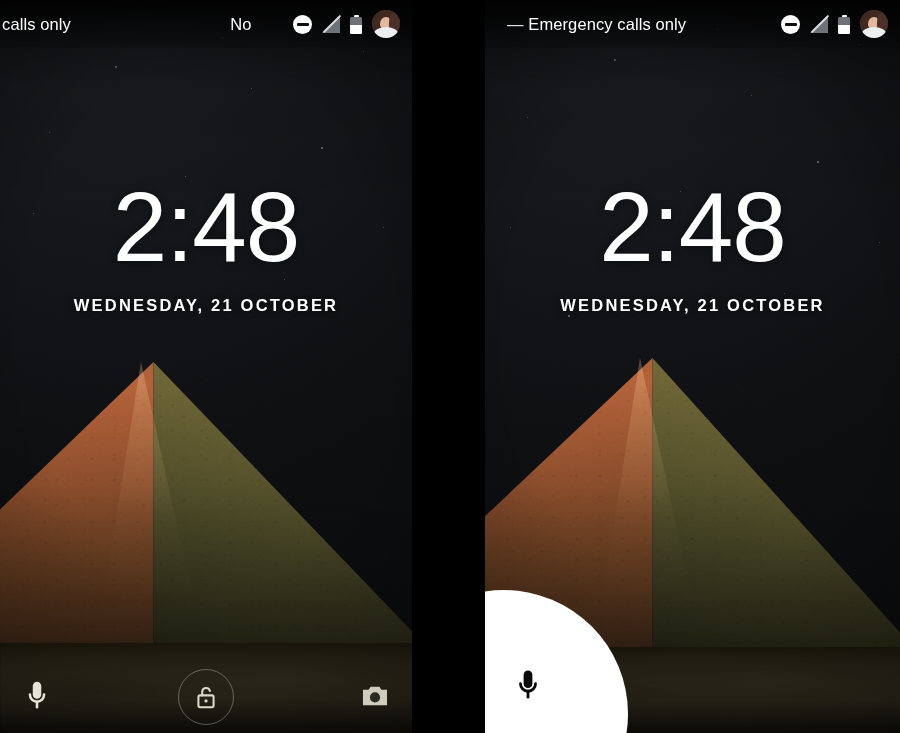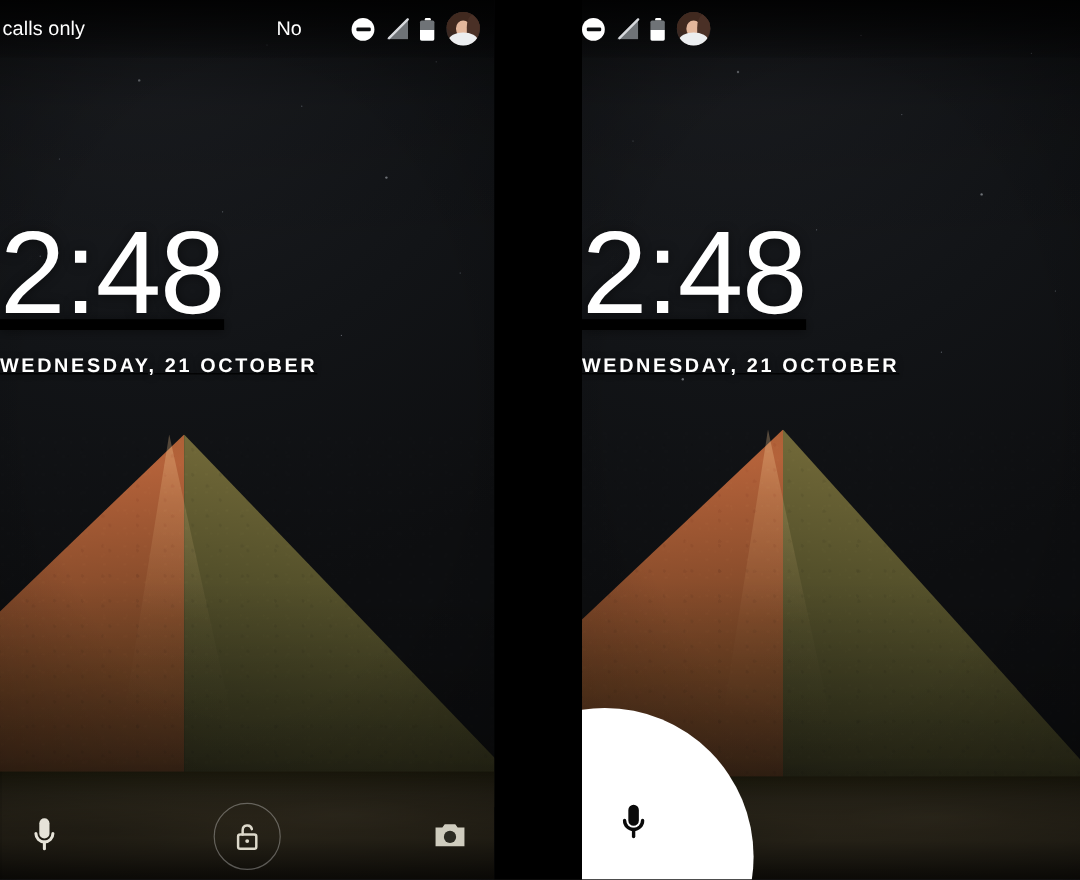--- a/index.html
+++ b/index.html
@@ -109,21 +109,21 @@
     width:28px; height:28px; border-radius:50%; overflow:hidden; position:relative;
     background:#2a2b2d; flex:0 0 auto;
   }
   .avatar .hair{ position:absolute; inset:0; background:radial-gradient(circle at 50% 34%, #6a4a3a 0 38%, #3a2822 39% 100%); }
   .avatar .hair2{ position:absolute; left:-2px; top:-3px; width:34px; height:22px; background:#40291f; border-radius:50%; }
   .avatar .face{ position:absolute; left:8px; top:7px; width:12px; height:13px; background:#e3b79c; border-radius:50% 50% 45% 45%; }
   .avatar .body{ position:absolute; left:2px; bottom:-2px; width:24px; height:13px; background:#eceef0; border-radius:50% 50% 0 0; }
   .avatar .hairR{ position:absolute; right:0px; top:2px; width:11px; height:22px; background:#4a3026; border-radius:50% 40% 60% 30%; }
 
   
-  .clock-block{ position:absolute; left:0; right:0; z-index:15;text-decoration:underline; }
+  .clock-block{ position:absolute; left:0; right:0; text-align:center; z-index:15; }
   .clock{
     color:#fff; font-size:98px; line-height:1; font-weight:300;
     letter-spacing:-1px; text-shadow:0 1px 10px rgba(0,0,0,.45);
   }
   .date{
     color:#fff; font-size:16.5px; font-weight:700; letter-spacing:2.2px;
     margin-top:20px; text-shadow:0 1px 6px rgba(0,0,0,.55);
   }
 
   
@@ -264,20 +264,26 @@
         <div class="face-ridge"></div>
         <div class="grain"></div>
       </div>
       <div class="ground" style="height:86px;">
         <div class="ground-tex"></div>
       </div>
       <div class="vignette"></div>
     </div>
 
     <div class="statusbar">
+      <div class="carrier-wrap">
+        <div class="carrier" id="carrier-right">
+          <span class="dash">—</span>
+          <span>Emergency calls only</span>
+        </div>
+      </div>
       <div class="status-icons">
         <span class="dnd"></span>
         <span class="sigoff">
           <span class="tri"></span>
             <span class="slash"></span>
         </span>
         <span class="batt">
           <span class="cap"></span>
           <span class="body">
               <span class="fill" style="height:50%"></span>

